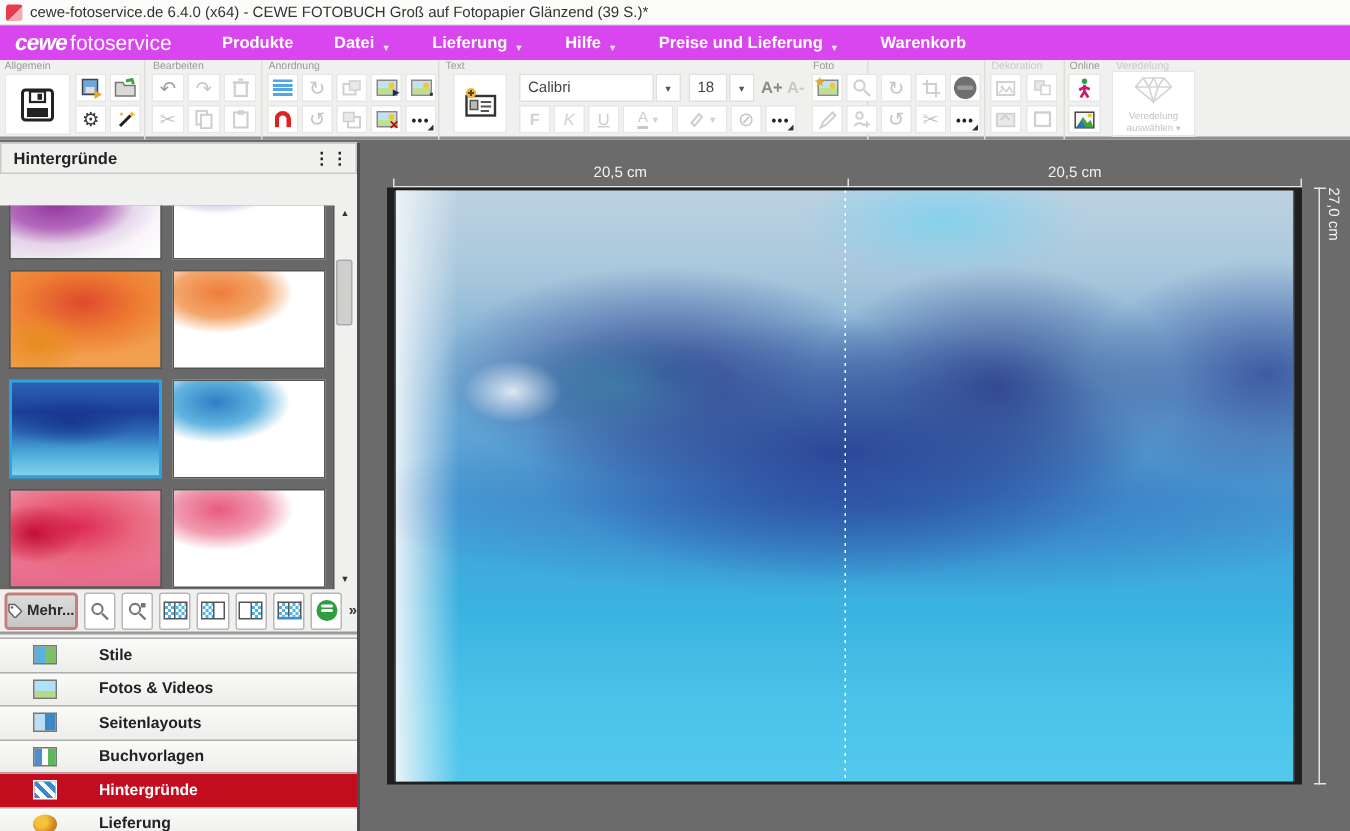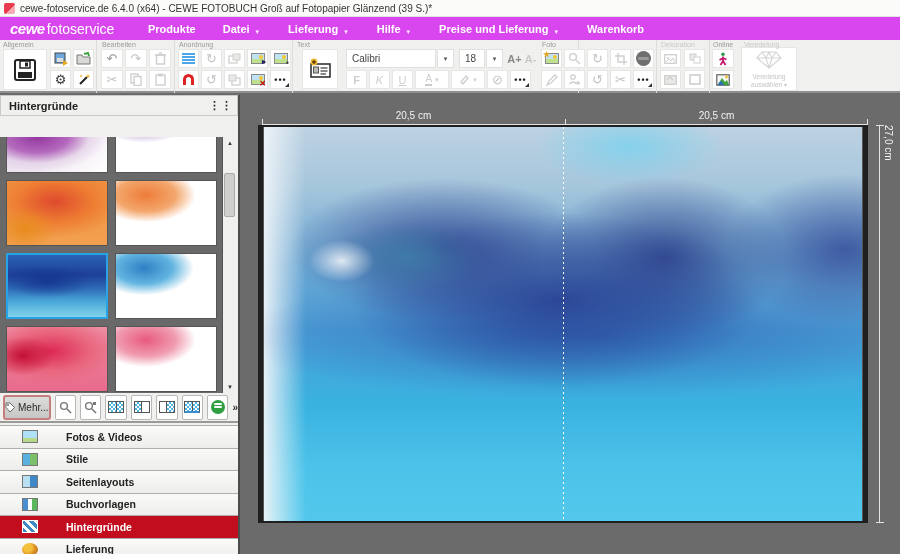--- a/index.html
+++ b/index.html
@@ -58,21 +58,21 @@
   .t4 { background:radial-gradient(ellipse 62px 34px at 30% 22%,#ee7c39 0%,#f3a76d 48%,rgba(255,255,255,0) 80%),#fff; }
   .t5 { background:radial-gradient(ellipse 60px 22px at 40% 42%,rgba(20,50,140,.85) 0%,rgba(20,50,140,0) 75%),linear-gradient(180deg,#2a63b4 0%,#1d3f98 32%,#2f6db8 55%,#49a8d8 75%,#83d4ec 100%); }
   .t6 { background:radial-gradient(ellipse 62px 34px at 28% 22%,#2e7fc4 0%,#62b5e0 46%,rgba(255,255,255,0) 80%),#fff; }
   .t7 { background:radial-gradient(ellipse 42px 26px at 16% 45%,#c40f35 0%,rgba(196,15,53,0) 75%),radial-gradient(ellipse 70px 36px at 45% 38%,#dd2a55 0%,#e9677f 55%,rgba(244,169,184,0) 95%),linear-gradient(180deg,#ee8fa3 0%,#e86a8c 100%); }
   .t8 { background:radial-gradient(ellipse 62px 34px at 30% 20%,#e85a80 0%,#f09cb0 48%,rgba(255,255,255,0) 80%),#fff; }
   .vscroll { position:absolute; right:2px; top:42px; width:14px; height:256px; background:#f0f0ef; border-left:1px solid #555; }
   .vs-btn { position:absolute; left:0; width:14px; height:12px; display:flex; align-items:center; justify-content:center; font-size:6px; color:#333; }
   .vs-thumb { position:absolute; left:1px; top:36px; width:11px; height:44px; background:#cfcfcd; border:1px solid #aaa; border-radius:2px; }
 
   .tools-row { position:absolute; left:0; top:298px; width:238px; height:30px; background:#f0f0ef; border-bottom:2px solid #9a9a98; display:flex; align-items:center; }
-  .mehr-btn { width:58px; height:25px; margin-left:3px; background:linear-gradient(180deg,#dcdcda,#c6c6c4); border:2px solid #c87d7d; border-radius:3px; display:flex; align-items:center; justify-content:center; gap:3px; font-size:10px; font-weight:normal; color:#2b2b2b; cursor:pointer; }
+  .mehr-btn { width:58px; height:25px; margin-left:3px; background:linear-gradient(180deg,#dcdcda,#c6c6c4); border:2px solid #c87d7d; border-radius:3px; display:flex; align-items:center; justify-content:center; gap:3px; font-size:10px; font-weight:bold; color:#2b2b2b; cursor:pointer; }
   .tool-btn { width:30px; height:25px; margin-left:4px; background:#fff; border:1px solid #b8b8b6; border-radius:2px; display:flex; align-items:center; justify-content:center; cursor:pointer; }
   .book { width:16px; height:12px; border:1px solid #555; background:#fff; display:flex; }
   .book .half { flex:1; }
   .check { background:conic-gradient(#4db4e4 25%,#fff 0 50%,#4db4e4 0 75%,#fff 0); background-size:4px 4px; }
   .greenball { width:14px; height:14px; border-radius:50%; background:#2e9e3e; position:relative; }
   .greenball::after { content:""; position:absolute; left:3px; top:3px; width:8px; height:2px; background:#fff; box-shadow:0 3px 0 #fff; border-radius:1px; }
   .ovf { margin-left:4px; font-size:10px; font-weight:bold; color:#333; }
 
   .nav { position:absolute; left:0; top:330px; width:238px; }
   .nav-item { height:22.5px; border-top:1px solid #aeaeac; background:linear-gradient(180deg,#fafaf9,#ededec); display:flex; align-items:center; cursor:pointer; }
@@ -487,26 +487,26 @@
         </div>
       </div>
     <div class="tool-btn">
         <div class="greenball"></div>
       </div>
     <span class="ovf">»</span>
   </div>
 
   <div class="nav">
     <div class="nav-item">
+      <div class="nico ni-grid"></div>
+      <span>Stile</span>
+    </div>
+    <div class="nav-item">
       <div class="nico ni-photo"></div>
       <span>Fotos &amp; Videos</span>
-    </div>
-    <div class="nav-item">
-      <div class="nico ni-grid"></div>
-      <span>Stile</span>
     </div>
     <div class="nav-item">
       <div class="nico ni-layout"></div>
       <span>Seitenlayouts</span>
     </div>
     <div class="nav-item">
       <div class="nico ni-book"></div>
       <span>Buchvorlagen</span>
     </div>
     <div class="nav-item sel">

